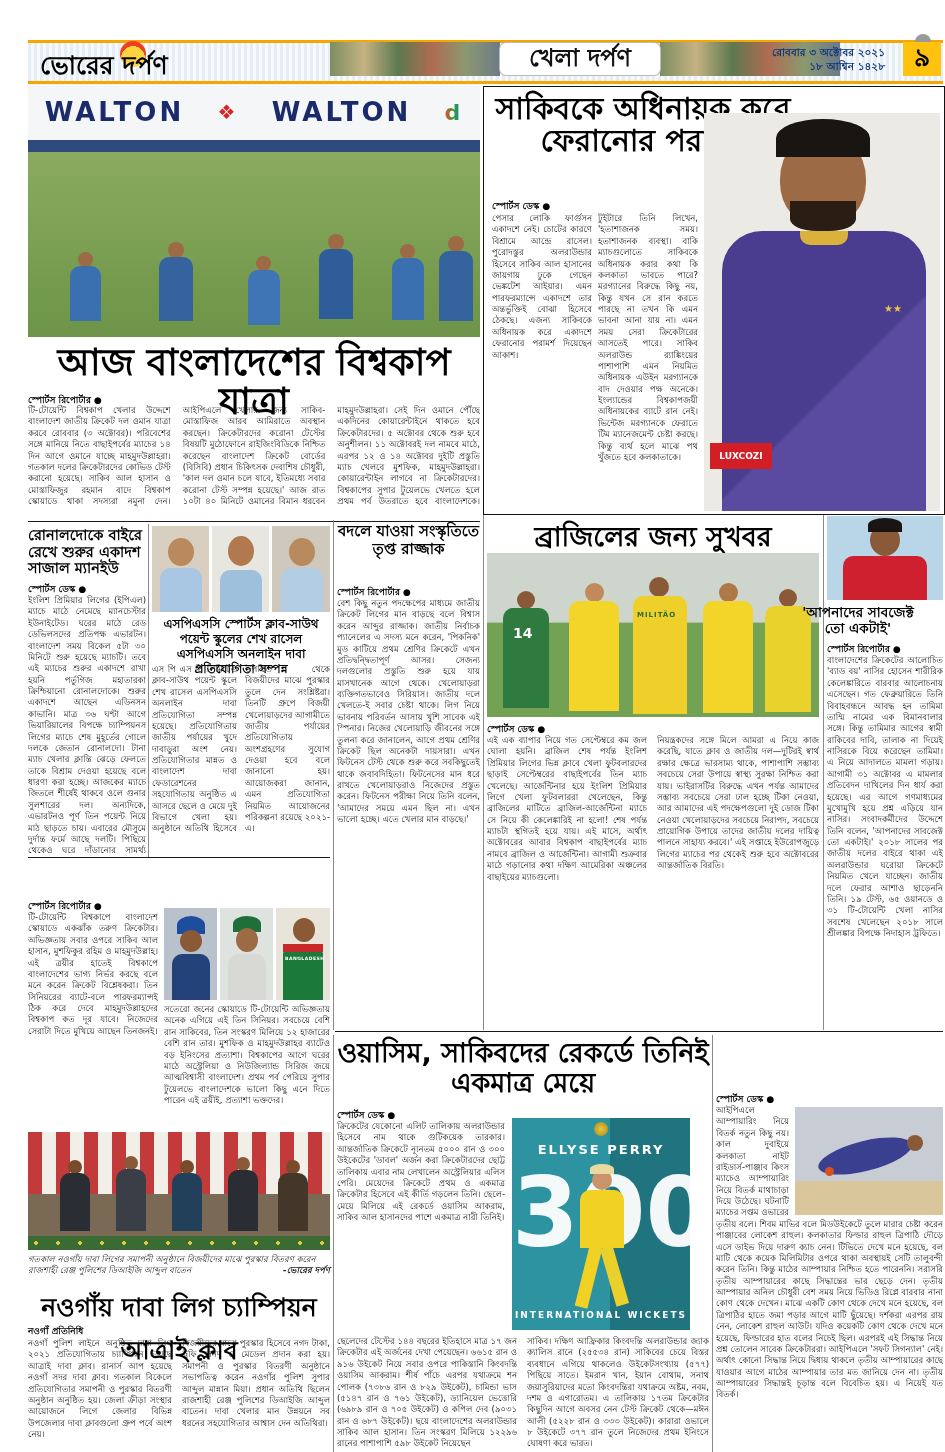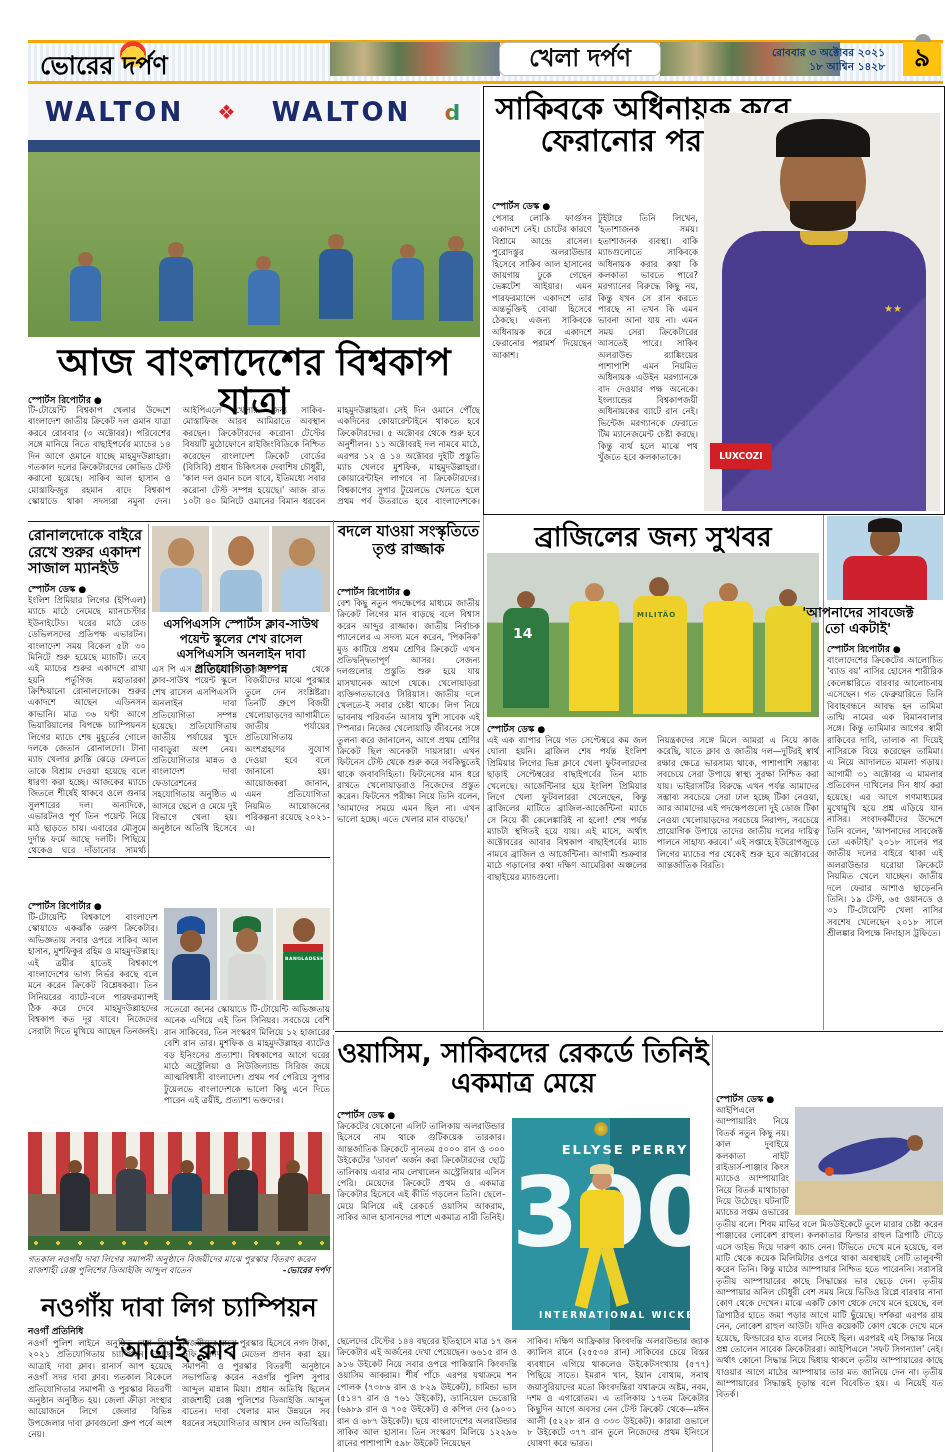--- a/index.html
+++ b/index.html
@@ -29,21 +29,21 @@
      box-shadow:0 0 0 1px #bbb;z-index:4;display:flex;align-items:center;justify-content:center;
      font-size:24px;font-weight:bold;}
   .hdr-date{right:60px;font-size:10.5px;font-weight:bold;color:#123a7a;text-align:right;z-index:3;}
   #pagenum{left:903px;top:42px;width:38px;height:34px;background:#ffc20e;color:#000;
      font-size:25px;font-weight:bold;display:flex;align-items:center;justify-content:center;z-index:4;}
   #pagenum-tab{left:915px;top:34px;width:16px;height:10px;background:#9a9a9a;border-radius:8px 8px 0 0;z-index:3;}
   
   #shakib-box{left:483px;top:86px;width:460px;height:427px;border:1.5px solid #111;background:#fff;}
   .vert-red-ad{background:#d21f26;color:#fff;font-weight:bold;display:flex;align-items:center;justify-content:center;}
   .big300{font-weight:bold;color:#fff;}
-  .outline-txt{color:#fff;font-weight:bold;letter-spacing:2px;padding-left:24px;}
+  .outline-txt{color:#fff;font-weight:bold;letter-spacing:2px;}
 </style>
 </head>
 <body>
 
 <div id="page">
 
   <div class="abs" id="hdr-strip"></div>
   <div class="abs" id="sun"></div>
   <div class="abs" id="masthead">ভোরের দর্পণ</div>
   <div class="abs collage" style="left:330px;width:170px;"></div>

